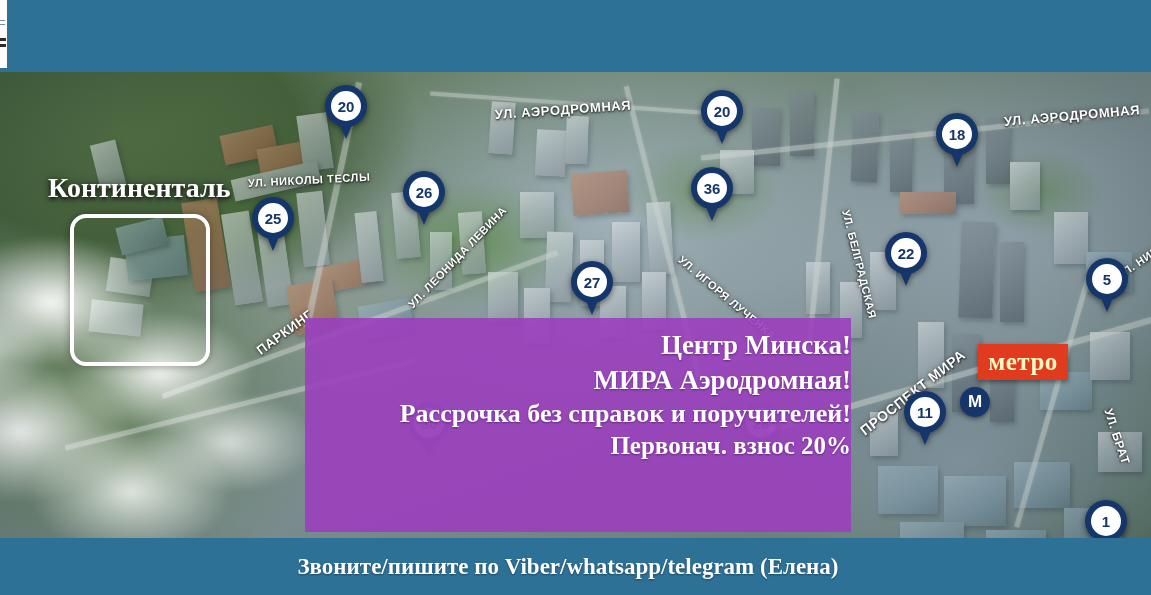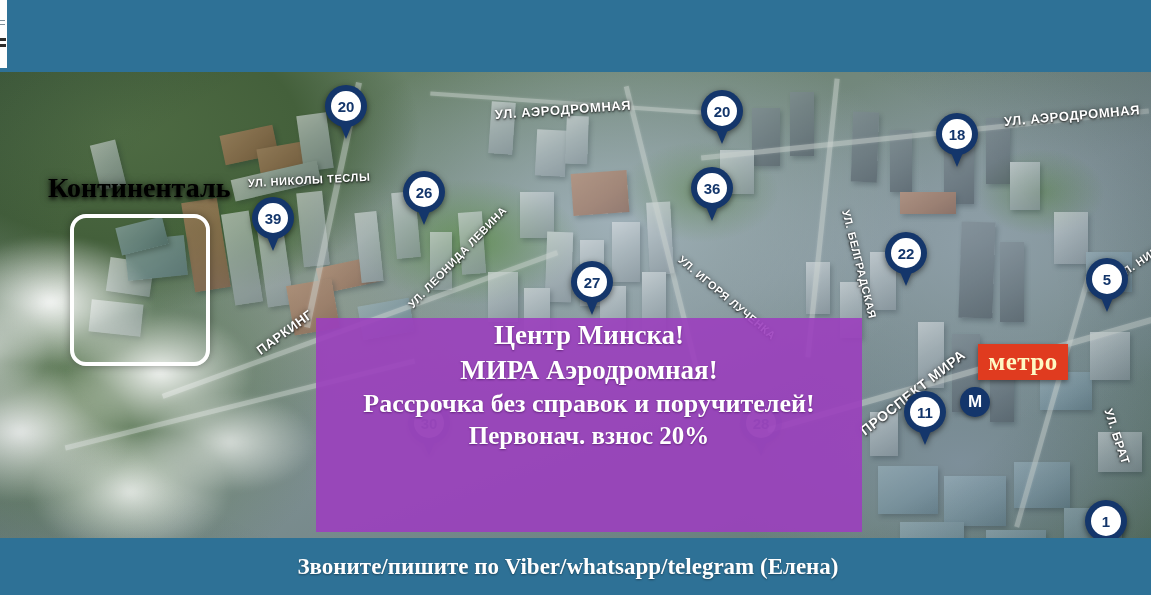--- a/index.html
+++ b/index.html
@@ -107,21 +107,21 @@
     font-weight: bold;
     letter-spacing: .6px;
     text-shadow: 0 1px 2px rgba(0,0,0,.85), 0 0 5px rgba(0,0,0,.55);
     white-space: nowrap;
     font-size: 12px;
     transform-origin: left center;
     pointer-events: none;
   }
   #label-continental {
     position: absolute; left: 48px; top: 100px;
-    color: #000000;
+    color: #ffffff;
     font-family: "Liberation Serif", serif;
     font-weight: bold;
     font-size: 28px;
     text-shadow: 0 2px 4px rgba(0,0,0,.8), 0 0 10px rgba(0,0,0,.5);
     white-space: nowrap;
   }
   #highlight-box {
     position: absolute; left: 70px; top: 142px;
     width: 140px; height: 152px;
     border: 4px solid #ffffff;
@@ -184,25 +184,26 @@
     display: flex; align-items: center; justify-content: center;
     box-shadow: 0 2px 4px rgba(0,0,0,.45);
   }
   #metro-logo span {
     color: #ffffff; font-weight: bold; font-size: 17px;
     font-family: "Liberation Sans", sans-serif;
   }
 
   
   #promo {
-    position: absolute; left: 316px; top: 318px;
+    position: absolute; left: 305px; top: 318px;
     width: 546px; height: 214px;
     background: rgba(155, 63, 190, 0.90);
     z-index: 40;
-    text-align: center;
+    padding-top: 10px;
+    text-align: right;
   }
   #promo .line {
     color: #ffffff;
     font-family: "Liberation Serif", serif;
     font-weight: bold;
     text-shadow: 0 1px 2px rgba(60,10,80,.55);
     line-height: 1.28;
   }
   #promo .l1 { font-size: 27px; }
   #promo .l2 { font-size: 27px; }
@@ -372,21 +373,21 @@
       <div class="pin-inner">26</div>
     </div>
     <div class="pin" style="left:691px; top:95px;">
       <div class="pin-body"></div>
       <div class="pin-tail"></div>
       <div class="pin-inner">36</div>
     </div>
     <div class="pin" style="left:252px; top:125px;">
       <div class="pin-body"></div>
       <div class="pin-tail"></div>
-      <div class="pin-inner">39</div>
+      <div class="pin-inner">25</div>
     </div>
     <div class="pin" style="left:885px; top:160px;">
       <div class="pin-body"></div>
       <div class="pin-tail"></div>
       <div class="pin-inner">22</div>
     </div>
     <div class="pin" style="left:1086px; top:186px;">
       <div class="pin-body"></div>
       <div class="pin-tail"></div>
       <div class="pin-inner">5</div>

